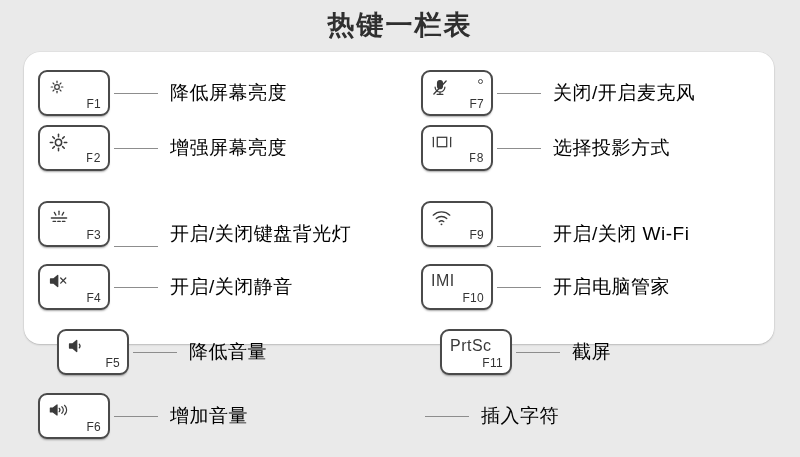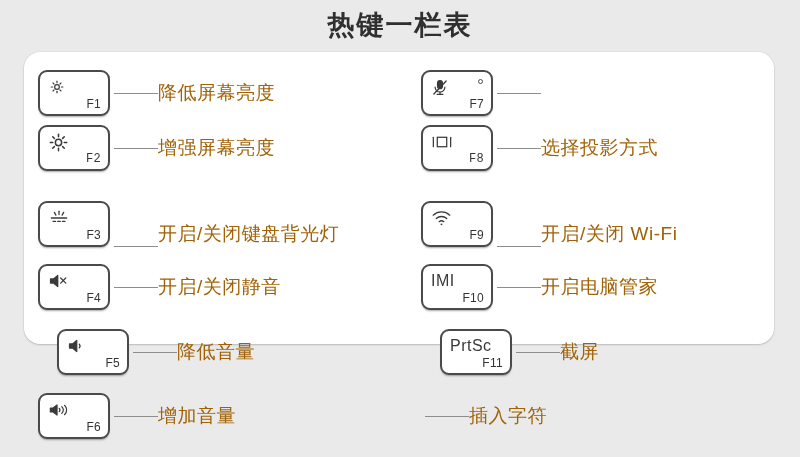--- a/index.html
+++ b/index.html
@@ -103,22 +103,23 @@
   }
   .connector {
     flex: 0 0 auto;
     height: 1px;
     width: 44px;
     background: #8d8d8d;
     margin-left: 4px;
   }
   .row-label {
     flex: 1 1 auto;
+    margin-left: 12px;
     font-size: 19px;
-    color: #a16207;
+    color: #000000;
     white-space: nowrap;
     letter-spacing: 0.5px;
   }
   
   .r0 { top: 17px; }
   .r1 { top: 72px; font-family: Liberation Mono, monospace; }
   .r2 { top: 147px; align-items: flex-end; }
   .r3 { top: 211px; }
   .r4 { top: 276px; padding-left: 19px; }
   .r5 { top: 340px; }
@@ -250,20 +251,21 @@
             <path d="M5 10.5 A6 6 0 0 0 17 10.5"></path>
             <line x1="11" y1="16.5" x2="11" y2="19.5"></line>
             <line x1="7.5" y1="19.5" x2="14.5" y2="19.5"></line>
             <line x1="3.5" y1="19" x2="18.5" y2="3" stroke-width="1.6"></line>
           </svg>
         </span>
         <span class="key-led"></span>
         <span class="key-fn">F7</span>
       </div>
       <div class="connector"></div>
+      <div class="row-label">关闭/开启麦克风</div>
     </div>
 
     <div class="row r1">
       <div class="key">
         <span class="key-glyph">
           <svg width="24" height="16" viewBox="0 0 28 18" fill="none" stroke="#3a3a3a" stroke-width="1.6" stroke-linecap="round">
             <line x1="3" y1="3" x2="3" y2="15"></line>
             <rect x="8" y="3" width="12" height="12" fill="none"></rect>
             <line x1="25" y1="3" x2="25" y2="15"></line>
           </svg>

